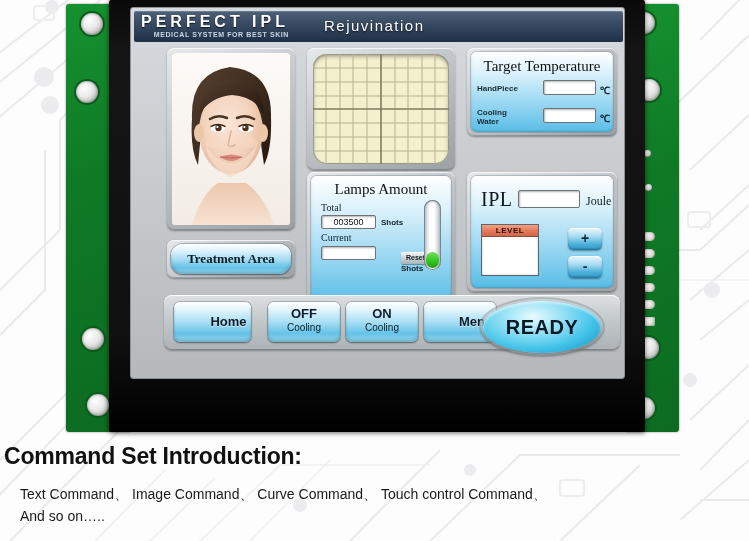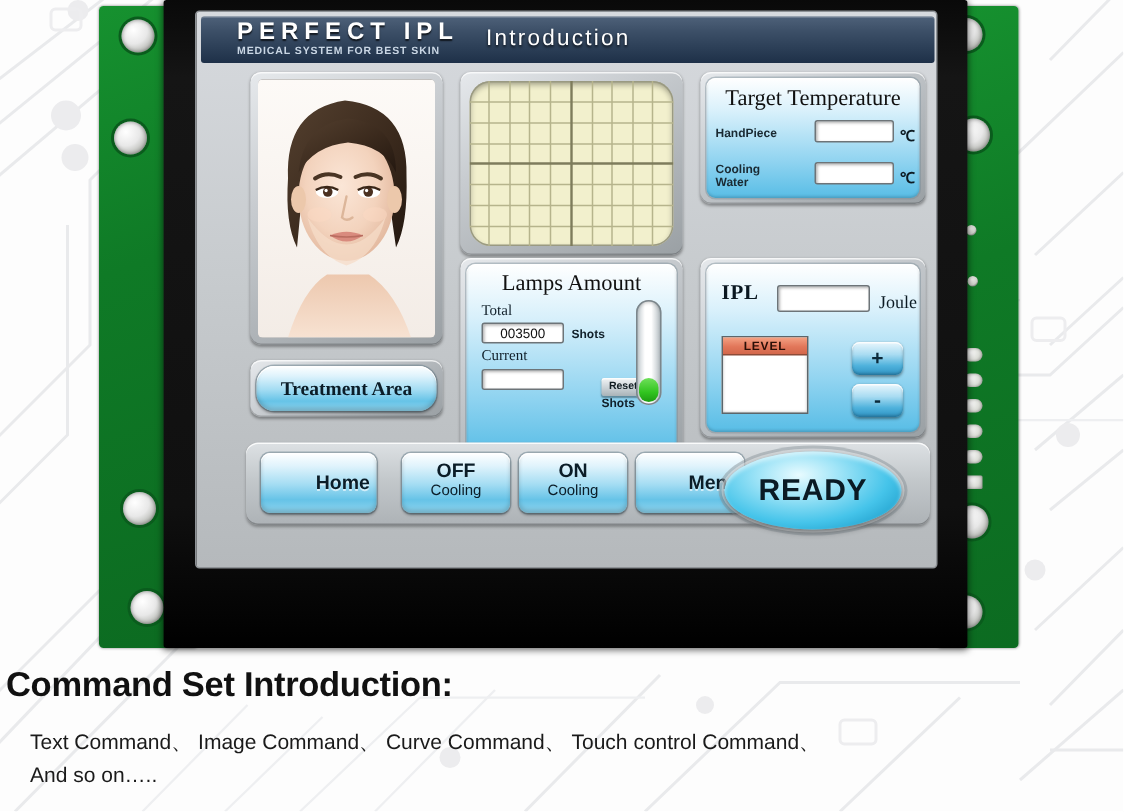--- a/index.html
+++ b/index.html
@@ -92,21 +92,21 @@
   #titlebar {
     position: absolute;
     left: 3px; top: 3px;
     width: 489px; height: 31px;
     background: linear-gradient(180deg,#4e6179 0%,#3d5068 30%,#2d4058 65%,#1e3048 100%);
     border-radius: 2px;
     box-shadow: inset 0 1px 0 rgba(255,255,255,.18);
   }
   #brand {
     position: absolute;
-    left: 24px; top: 2px;
+    left: 7px; top: 2px; text-align: right;
   }
   #brand-main {
     font-size: 16px;
     font-weight: bold;
     letter-spacing: 4px;
     color: #ffffff;
     text-shadow: 0 1px 1px rgba(0,0,0,.7);
     line-height: 17px;
     white-space: nowrap;
   }
@@ -241,22 +241,22 @@
     text-align: center;
     line-height: 12px;
   }
 
   
   #ipl-frame { left: 336px; top: 164px; width: 150px; height: 120px; }
   #ipl-label {
     position: absolute;
     left: 10px; top: 12px;
     font-family: "Liberation Serif", serif;
-    font-size: 14px;
-    font-weight: bold;
+    font-size: 20px;
+    font-weight: normal;
     color: #0a1720;
     letter-spacing: .5px;
     text-align: center;
   }
   #level-box {
     position: absolute;
     left: 10px; top: 48px;
     width: 58px; height: 52px;
     background: #ffffff;
     border: 1px solid #5c666b;
@@ -464,21 +464,21 @@
   </div>
 
   <div id="lcd-module">
     <div id="screen">
 
       <div id="titlebar">
         <div id="brand">
           <div id="brand-main">PERFECT IPL</div>
           <div id="brand-sub">MEDICAL SYSTEM FOR BEST SKIN</div>
         </div>
-        <div id="screen-title">Introduction</div>
+        <div id="screen-title">Rejuvination</div>
       </div>
 
       <div class="frame" id="photo-frame">
         <div id="photo">
           <svg viewBox="0 0 118 172" preserveAspectRatio="xMidYMid slice">
             <defs>
               <linearGradient id="bgp" x1="0" y1="0" x2="0" y2="1">
                 <stop offset="0%" stop-color="#fdfaf7"></stop>
                 <stop offset="100%" stop-color="#f3ece6"></stop>
               </linearGradient>

